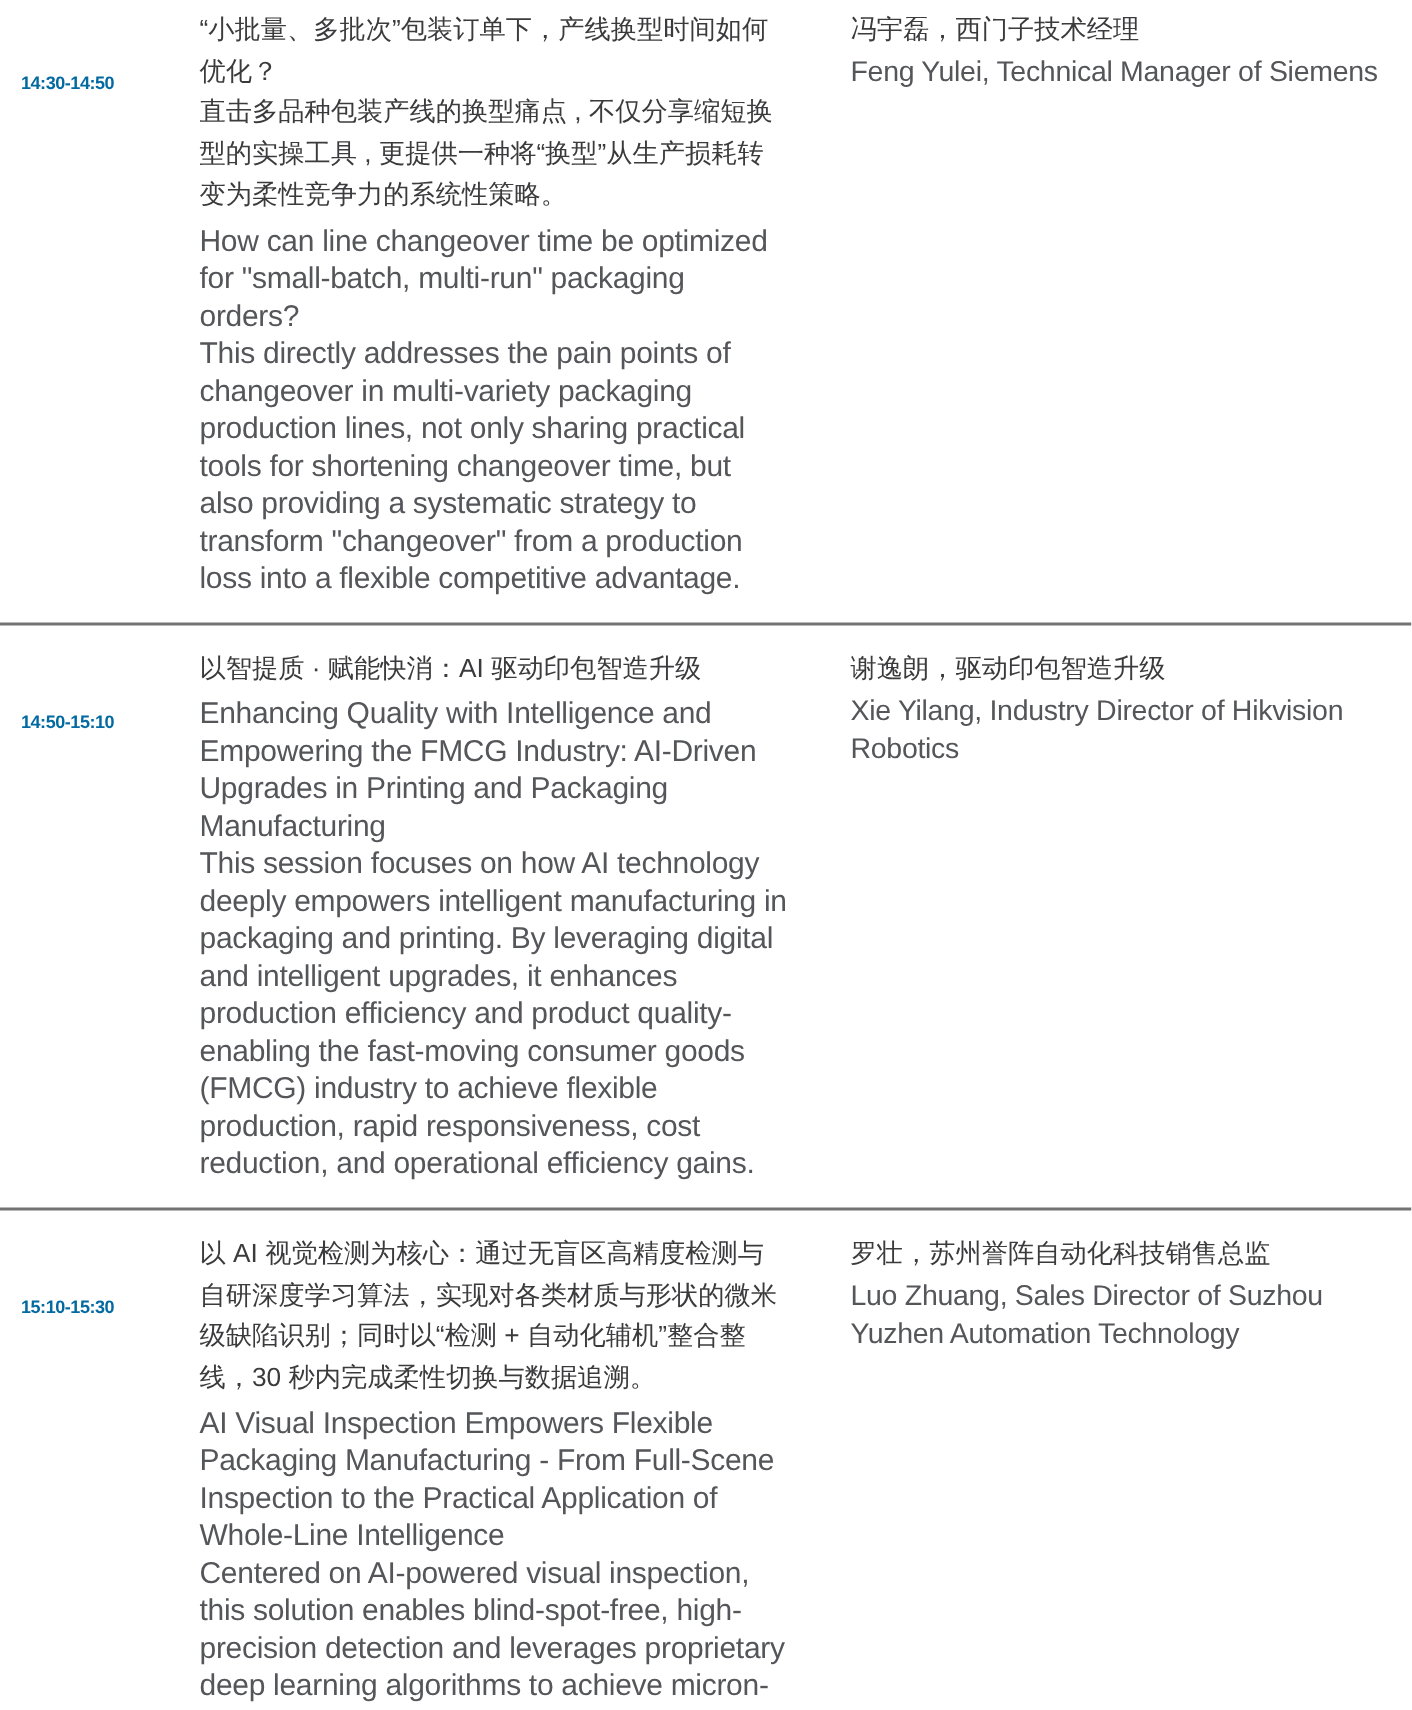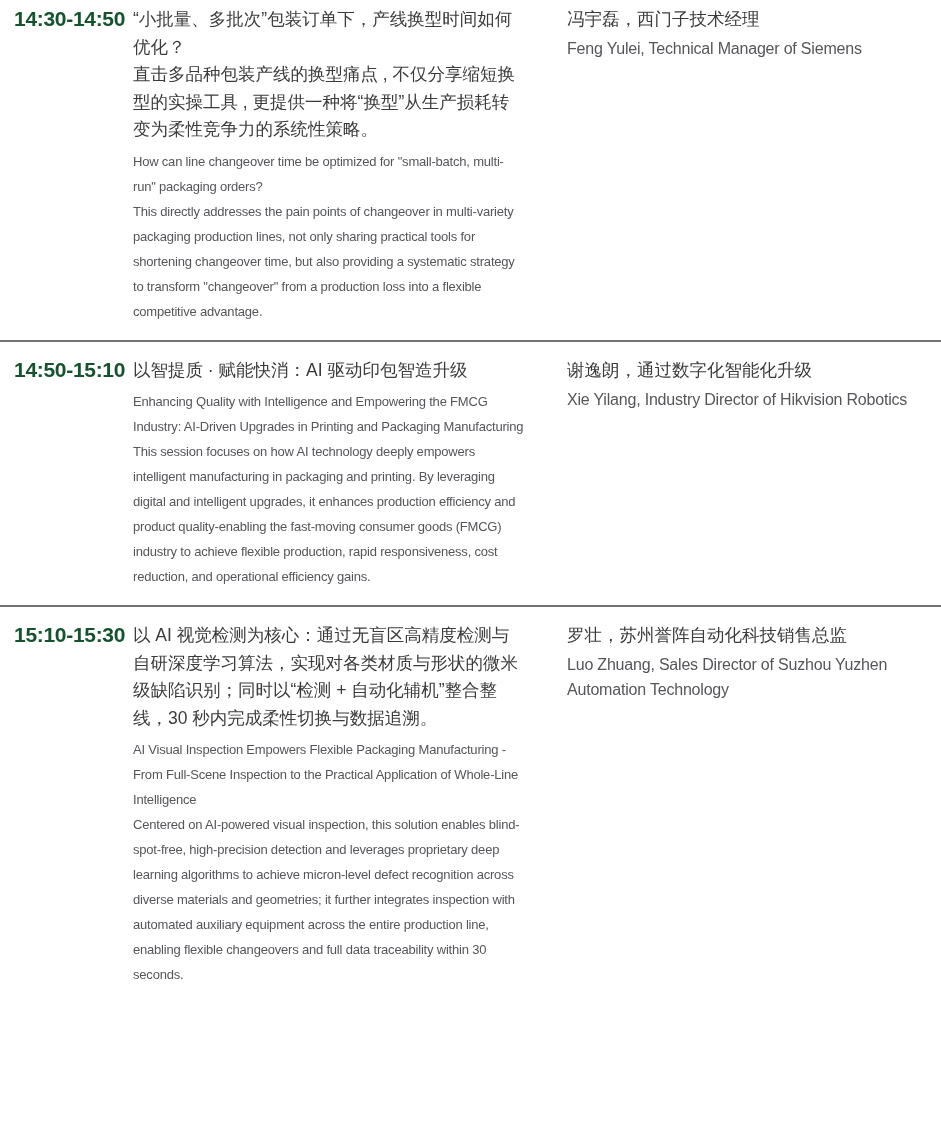--- a/index.html
+++ b/index.html
@@ -16,51 +16,52 @@
     display: grid;
     grid-template-columns: 119px 434px 1fr;
     padding: 6px 0 16px 14px;
   }
   .session-row + .session-row {
     border-top: 2px solid #737373;
     padding-top: 15px;
   }
 
   .time-cell {
-    font-size: 21px;
+    font-size: 12px;
     font-weight: 700;
-    color: #14532d;
+    color: #0369a1;
     letter-spacing: -0.3px;
     line-height: 22px;
     padding-top: 2px;
+    margin-top: 36px;
   }
 
   .content-cell { padding-right: 42px; }
 
   .cn-text {
     font-size: 17.5px;
     color: #3b3b3d;
     line-height: 27.5px;
   }
   .en-text {
-    font-size: 13px;
+    font-size: 20px;
     color: #55565a;
     line-height: 25px;
     letter-spacing: -0.2px;
   }
   .content-cell .en-block { margin-top: 5px; }
 
   .speaker-cell { padding-right: 12px; }
   .speaker-name {
     font-size: 17.5px;
     color: #3b3b3d;
     line-height: 27px;
   }
   .speaker-title {
-    font-size: 16px;
+    font-size: 19px;
     color: #55565a;
     line-height: 25px;
     letter-spacing: -0.2px;
     margin-top: 3px;
   }
 </style>
 </head>
 <body>
 
 <div class="schedule">
@@ -88,21 +89,21 @@
     <div class="content-cell">
       <div class="cn-text">
         <p>以智提质 · 赋能快消：AI 驱动印包智造升级</p>
       </div>
       <div class="en-text en-block">
         <p>Enhancing Quality with Intelligence and Empowering the FMCG Industry: AI-Driven Upgrades in Printing and Packaging Manufacturing</p>
         <p>This session focuses on how AI technology deeply empowers intelligent manufacturing in packaging and printing. By leveraging digital and intelligent upgrades, it enhances production efficiency and product quality-enabling the fast-moving consumer goods (FMCG) industry to achieve flexible production, rapid responsiveness, cost reduction, and operational efficiency gains.</p>
       </div>
     </div>
     <div class="speaker-cell">
-      <p class="speaker-name">谢逸朗，通过数字化智能化升级</p>
+      <p class="speaker-name">谢逸朗，驱动印包智造升级</p>
       <p class="speaker-title">Xie Yilang, Industry Director of Hikvision Robotics</p>
     </div>
   </div>
 
   <div class="session-row">
     <div class="time-cell">15:10-15:30</div>
     <div class="content-cell">
       <div class="cn-text">
         <p>以 AI 视觉检测为核心：通过无盲区高精度检测与自研深度学习算法，实现对各类材质与形状的微米级缺陷识别；同时以“检测 + 自动化辅机”整合整线，30 秒内完成柔性切换与数据追溯。</p>
       </div>

